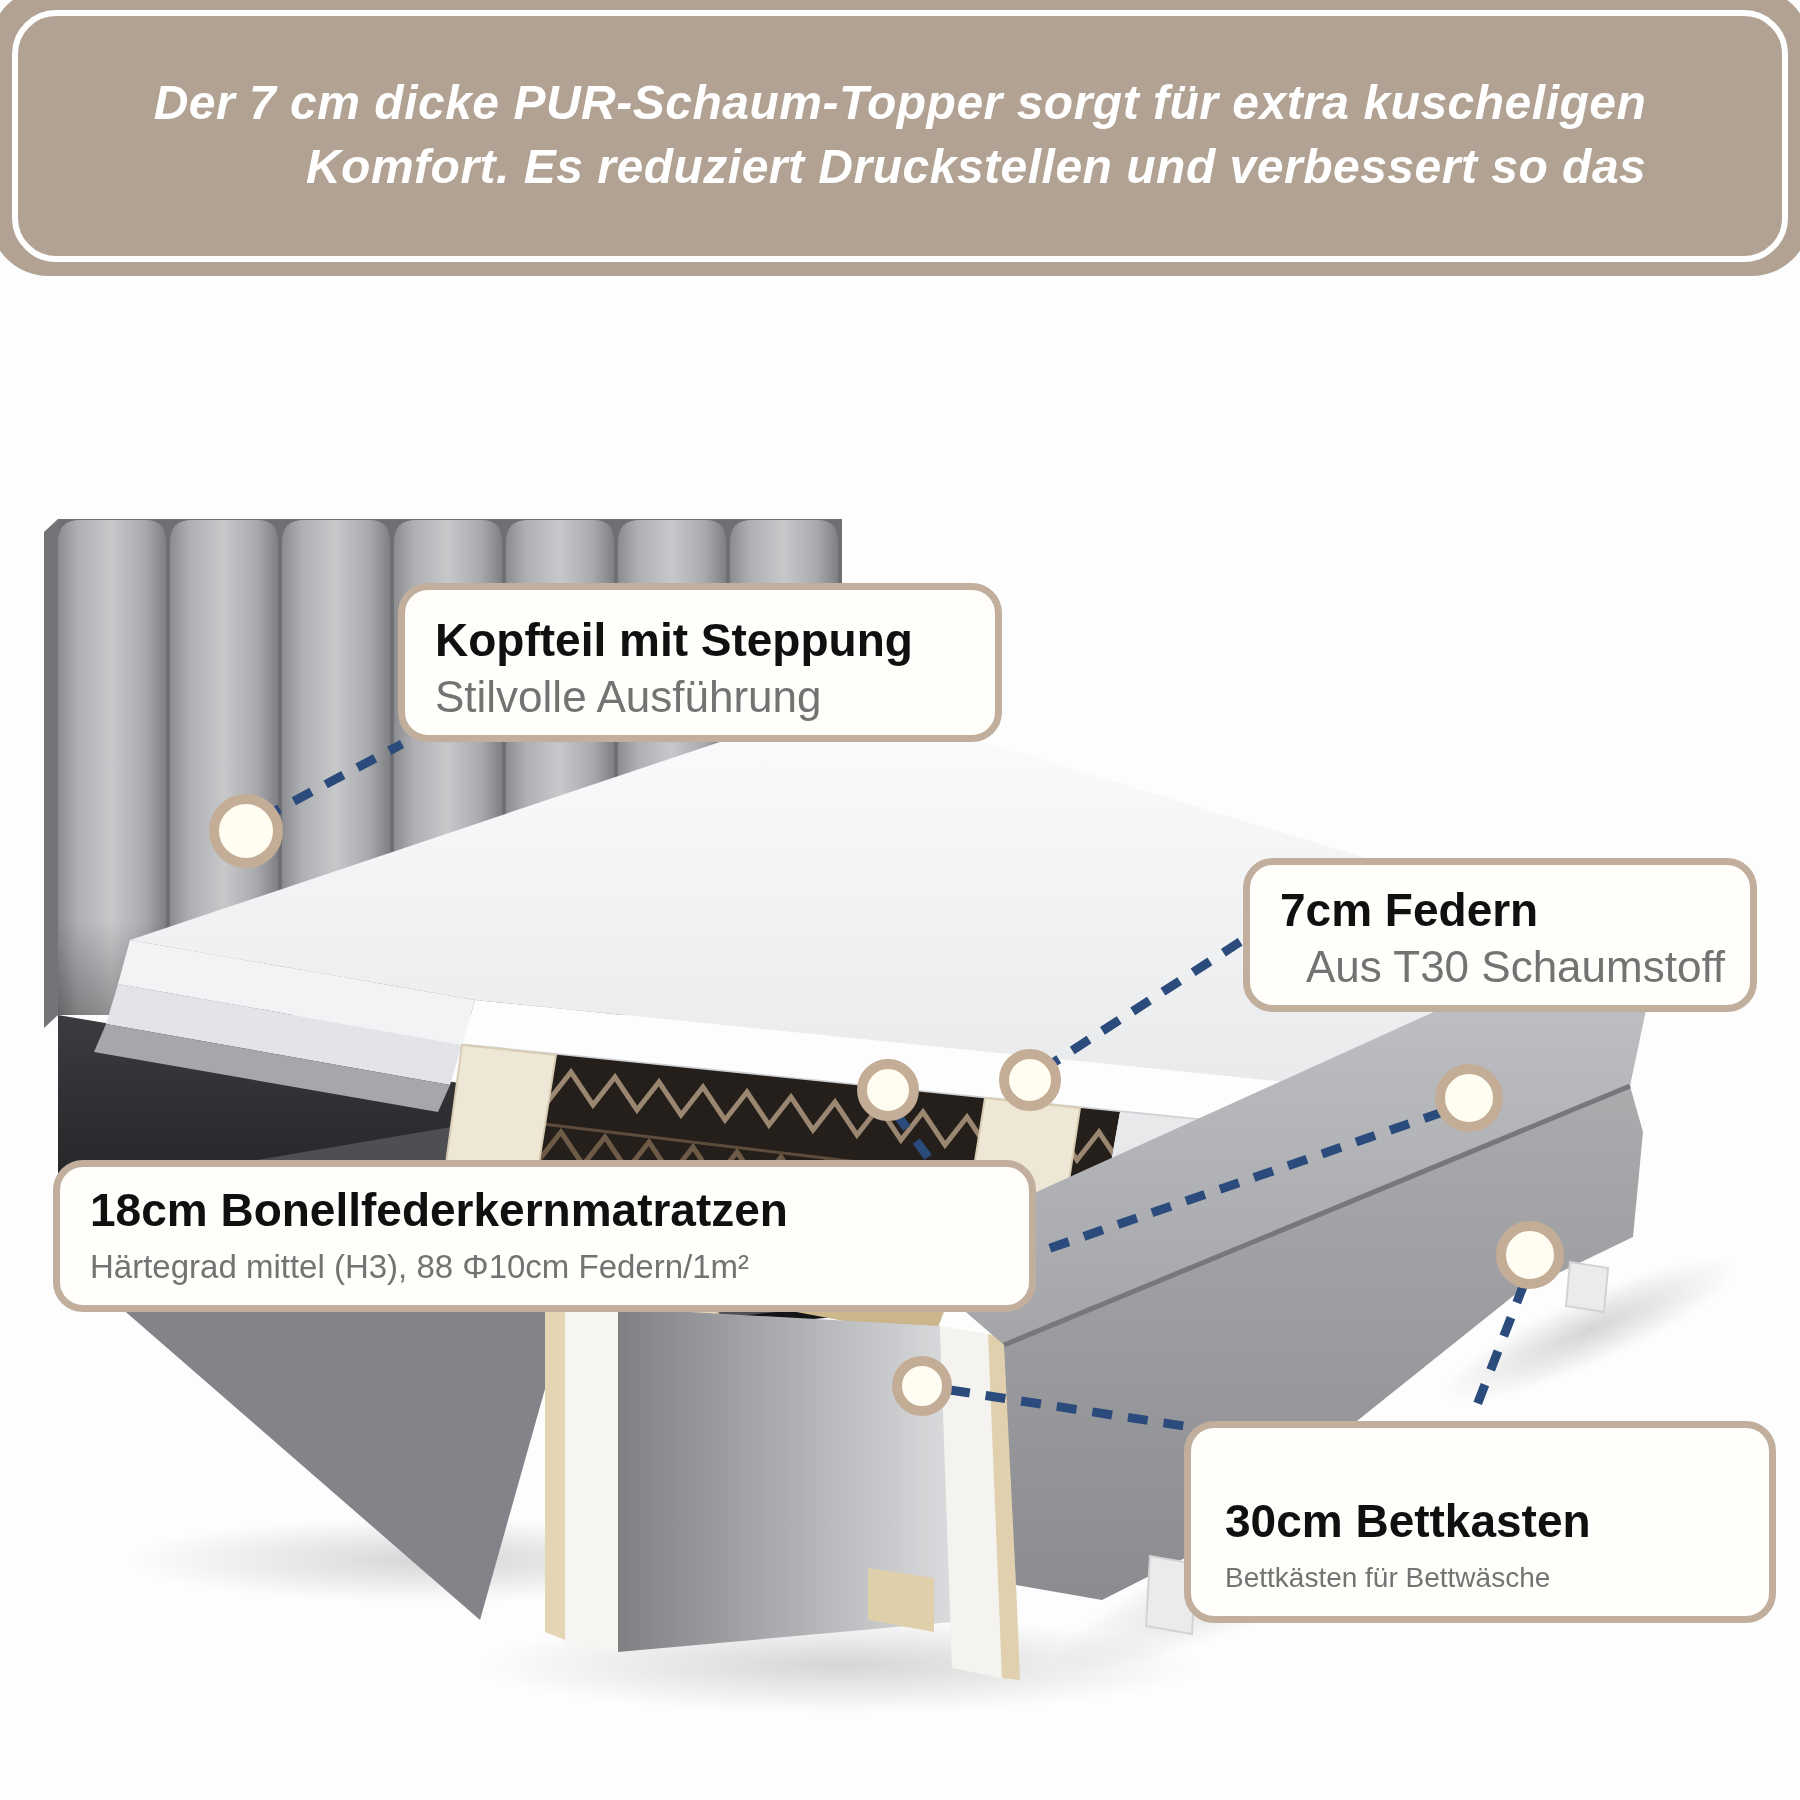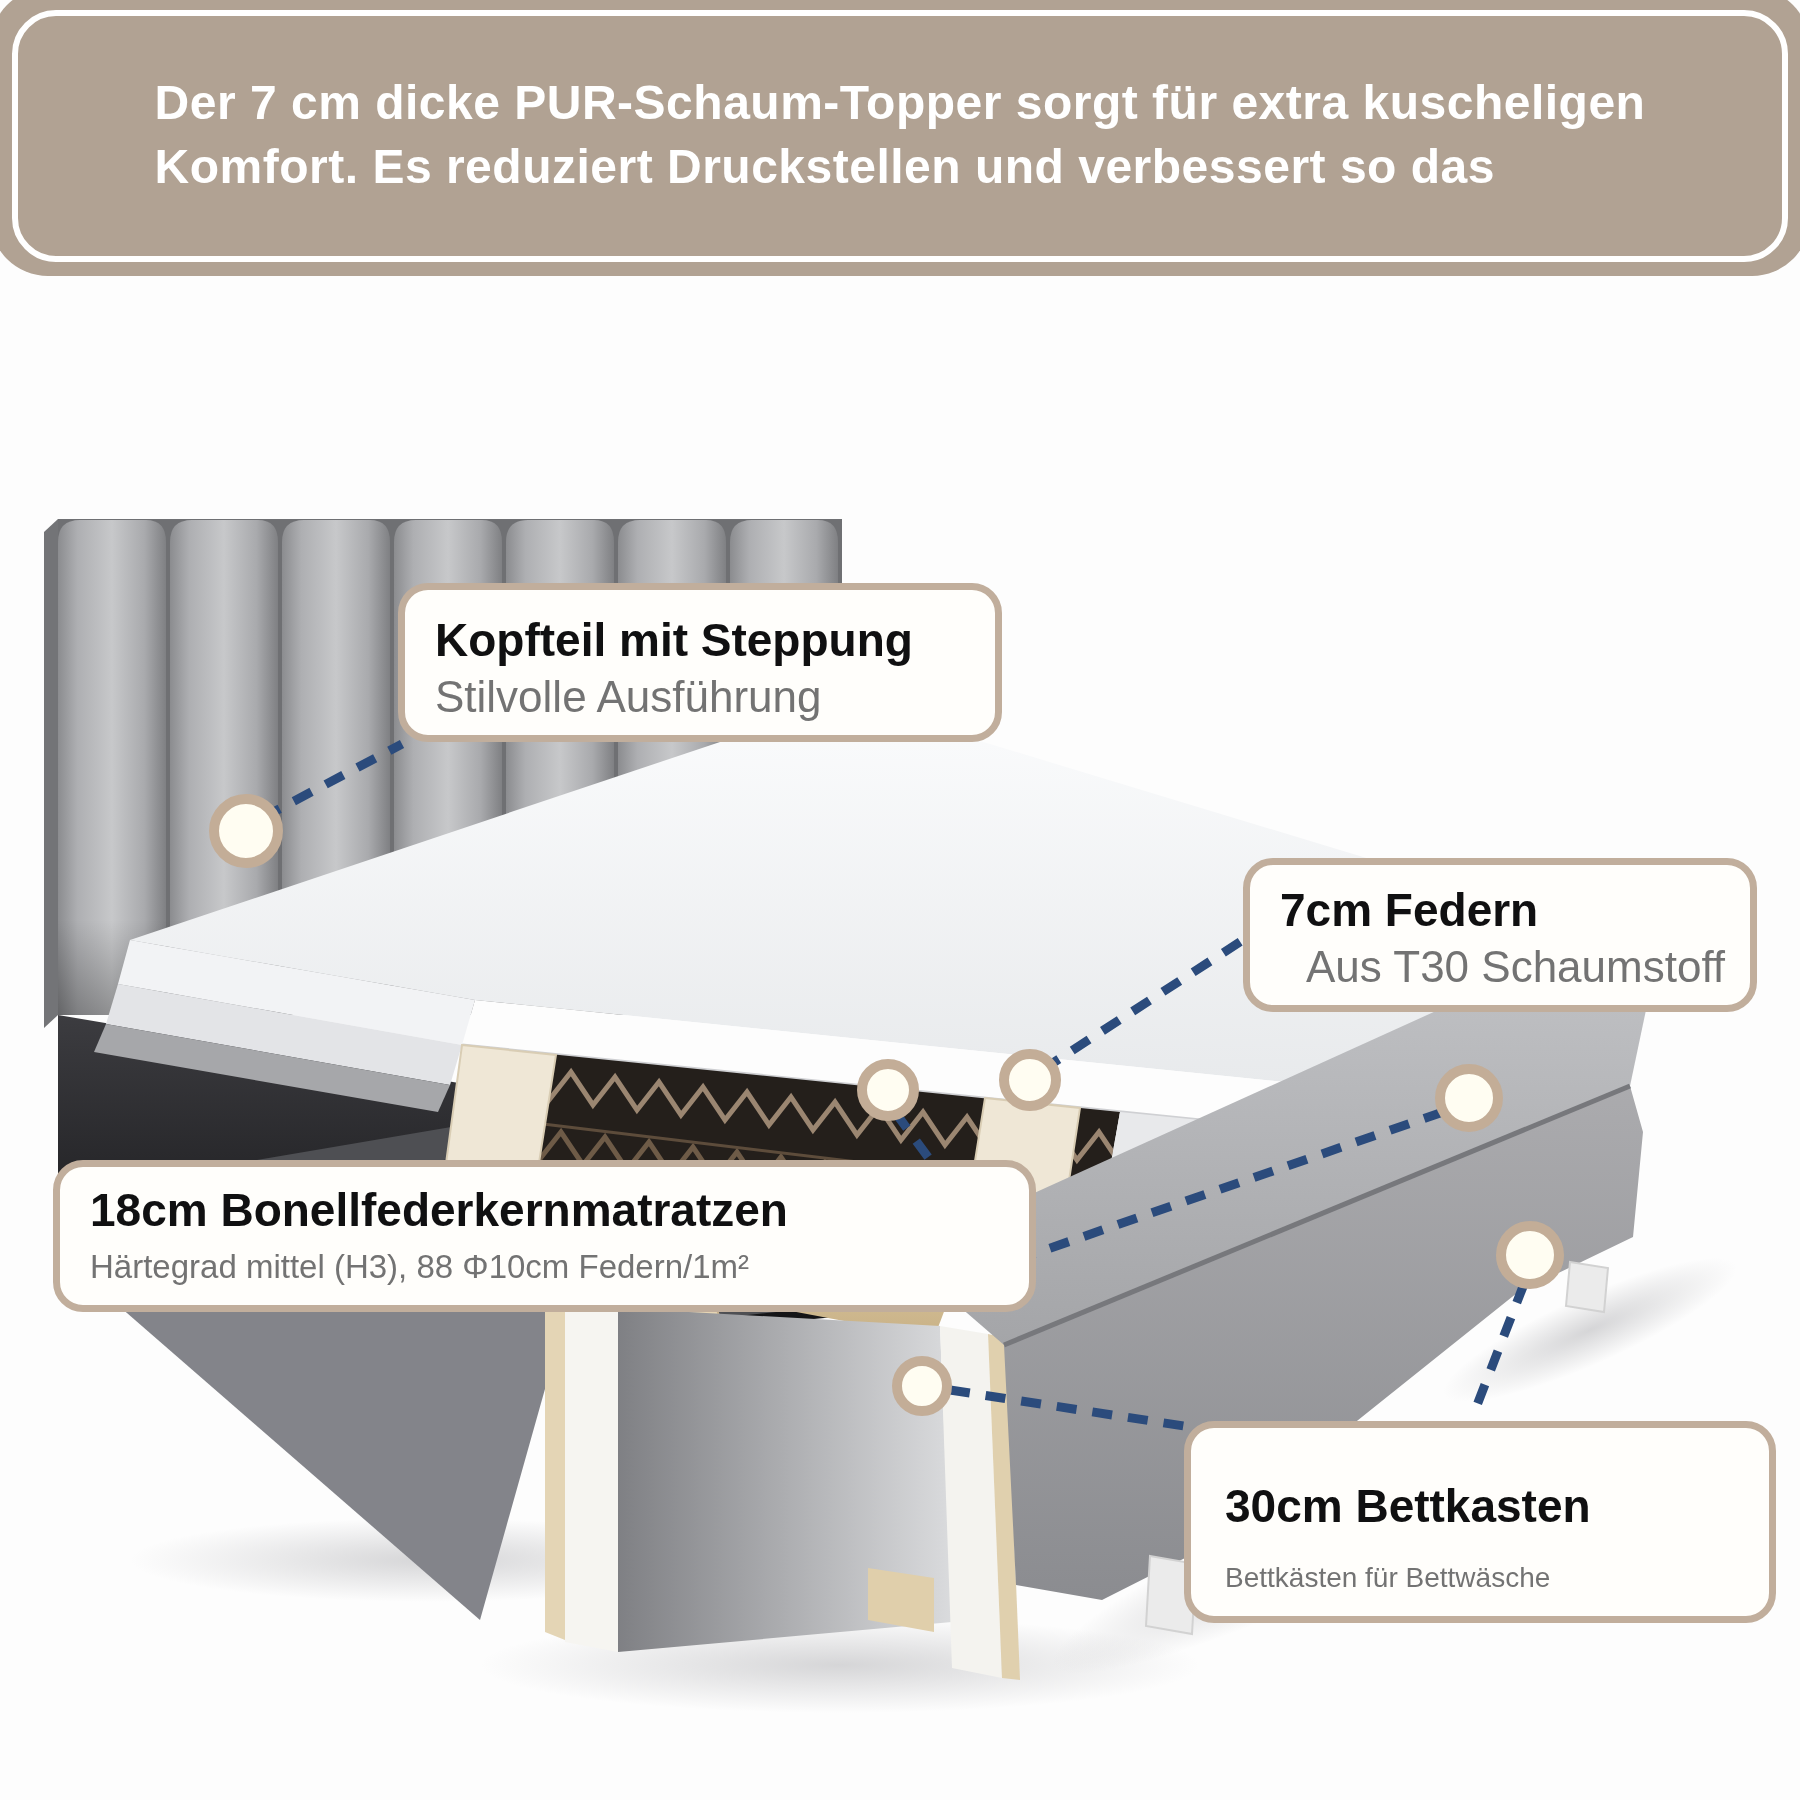--- a/index.html
+++ b/index.html
@@ -12,41 +12,42 @@
   .banner{
     position:absolute;left:-10px;top:-12px;width:1820px;height:288px;
     background:#b1a293;border-radius:58px;
     display:flex;align-items:center;justify-content:center;
   }
   .banner-frame{
     position:absolute;left:22px;top:22px;right:22px;bottom:14px;
     border:6px solid #ffffff;border-radius:44px;
   }
   .banner-text{
-    position:relative;text-align:left;color:#ffffff;
+    position:relative;text-align:right;color:#ffffff;
     font-size:48px;line-height:64px;font-weight:700;letter-spacing:.5px;
     padding-top:6px;
+    font-style:italic;
   }
   
   svg.bed{position:absolute;left:0;top:0;}
   
   .callout{
     position:absolute;background:#fffefb;border:7px solid #c1ae9c;
     border-radius:30px;box-sizing:border-box;
     display:flex;flex-direction:column;justify-content:flex-end;
     padding:10px 24px 10px 30px;
   }
   .callout .title{font-size:46px;line-height:58px;font-weight:700;color:#101011;white-space:nowrap;}
   .callout .subtitle{font-size:44px;line-height:56px;font-weight:400;color:#737373;white-space:nowrap;}
   .co-kopfteil{left:398px;top:583px;width:604px;height:159px;}
   .co-topper{left:1243px;top:858px;width:514px;height:154px;}
   .co-topper .subtitle{padding-left:26px;}
   .co-matratze{left:25px;top:1160px;width:983px;height:152px;margin-left:28px;}
   .co-matratze .subtitle{font-size:33px;}
-  .co-bettkasten{left:1184px;top:1421px;width:592px;height:202px;padding-left:34px;gap:15px;}
+  .co-bettkasten{left:1184px;top:1421px;width:592px;height:202px;padding-left:34px;}
   .co-bettkasten .subtitle{font-size:28px;}
 </style>
 </head>
 <body>
 
 <div class="stage">
 
   <svg class="bed" width="1800" height="1800" viewBox="0 0 1800 1800">
     <defs>
       <linearGradient id="panelGrad" x1="0" y1="0" x2="1" y2="0">

